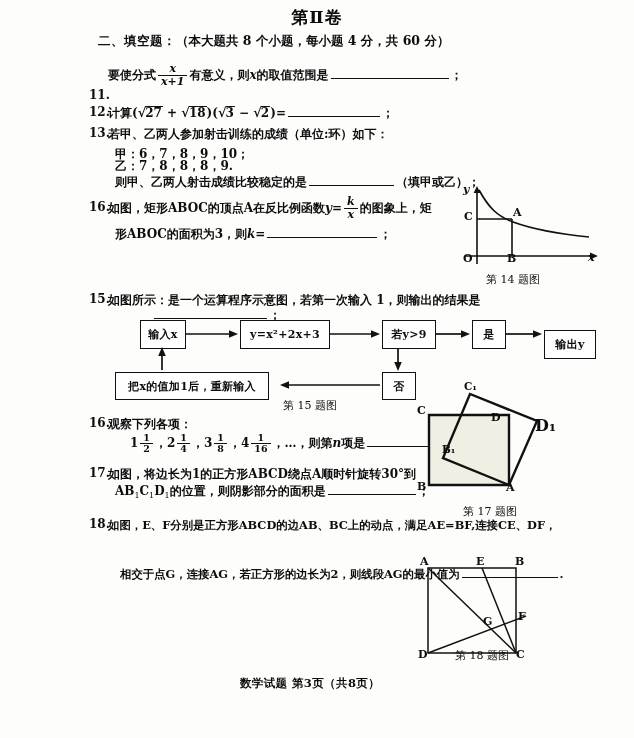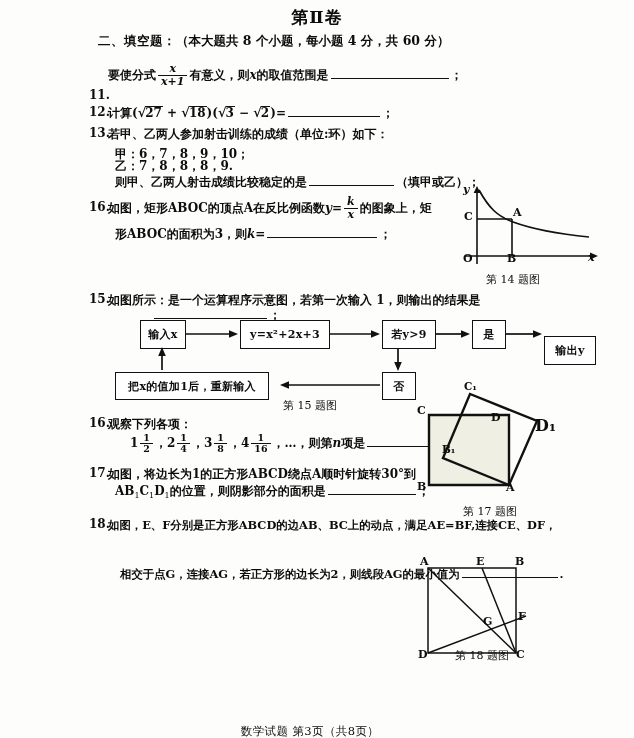--- a/index.html
+++ b/index.html
@@ -126,23 +126,22 @@
   .fc-arrow { position: absolute; }
 
   
   .footer {
     position: absolute;
     top: 676px;
     left: 0;
     width: 620px;
     text-align: center;
     font-size: 11.5px;
-    font-weight: normal;
+    font-weight: bold;
     letter-spacing: .4px;
-    margin-top: 48px;
   }
 
   svg { display: block; overflow: visible; }
   .lbl { font-family: "DejaVu Serif","Liberation Serif",serif; font-weight: bold; }
 </style>
 </head>
 <body>
 
 <div class="page">
 
@@ -215,21 +214,21 @@
   <div class="q" style="top:307px; left:152px;">
     <span class="blank" style="width:113px;"></span><span class="txt">；</span>
   </div>
 
   <div class="fig" style="top:318px; left:120px; width:400px; height:90px;">
 
     <div class="fc-box" style="top:2px; left:20px; width:44px; height:27px;">输入x</div>
     <div class="fc-box" style="top:2px; left:120px; width:88px; height:27px;">y=x²+2x+3</div>
     <div class="fc-box" style="top:2px; left:262px; width:52px; height:27px;">若y&gt;9</div>
     <div class="fc-box" style="top:2px; left:352px; width:32px; height:27px;">是</div>
-    <div class="fc-box" style="top:18px; left:424px; width:50px; height:27px;">输出y</div>
+    <div class="fc-box" style="top:12px; left:424px; width:50px; height:27px;">输出y</div>
 
     <div class="fc-box" style="top:54px; left:262px; width:32px; height:26px;">否</div>
     <div class="fc-box" style="top:54px; left:-5px; width:152px; height:26px;">把x的值加1后，重新输入</div>
 
     <svg class="fc-arrow" style="top:0; left:0;" width="480" height="92" viewBox="0 0 480 92">
 
       <line x1="66" y1="16" x2="110" y2="16" stroke="#111" stroke-width="1.7"></line>
       <polygon points="118,16 109,12.2 109,19.8" fill="#111"></polygon>
 
       <line x1="210" y1="16" x2="252" y2="16" stroke="#111" stroke-width="1.7"></line>

